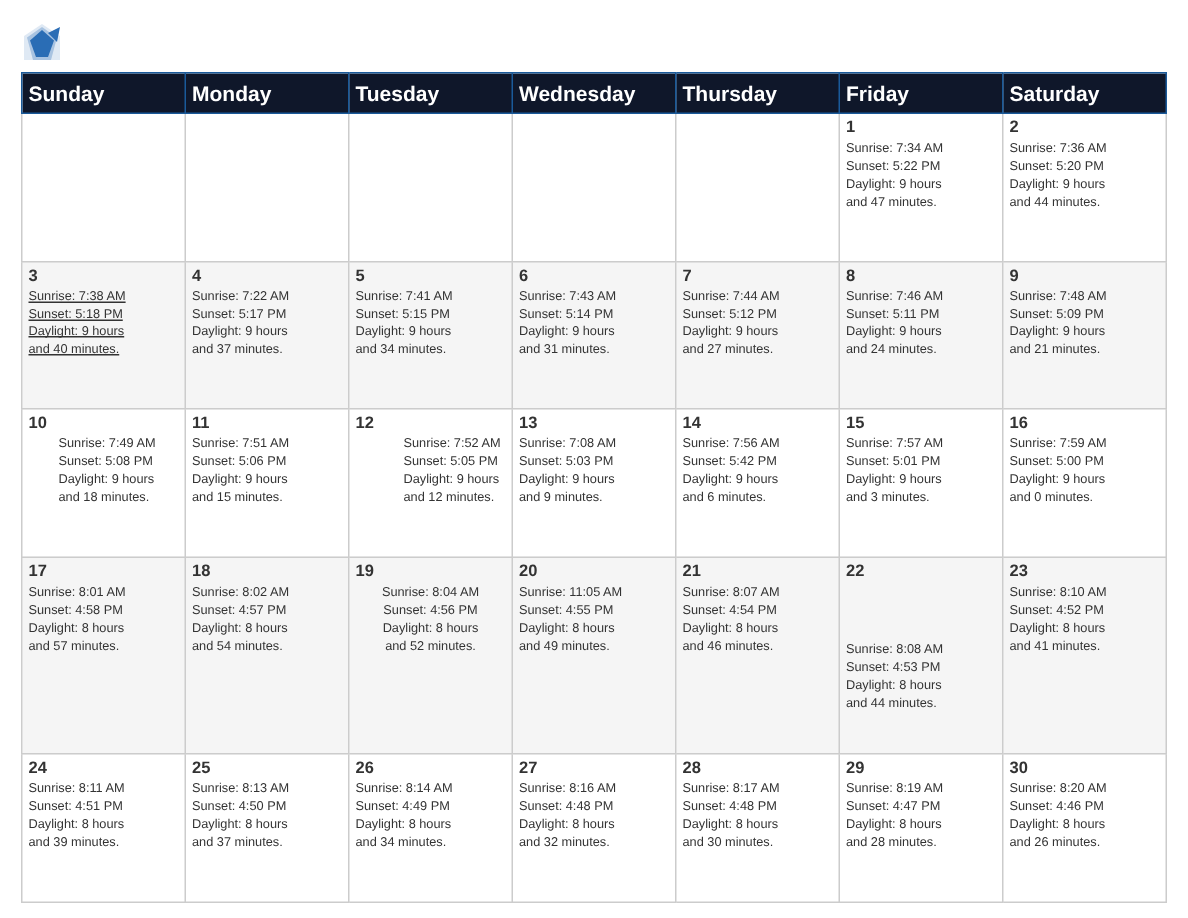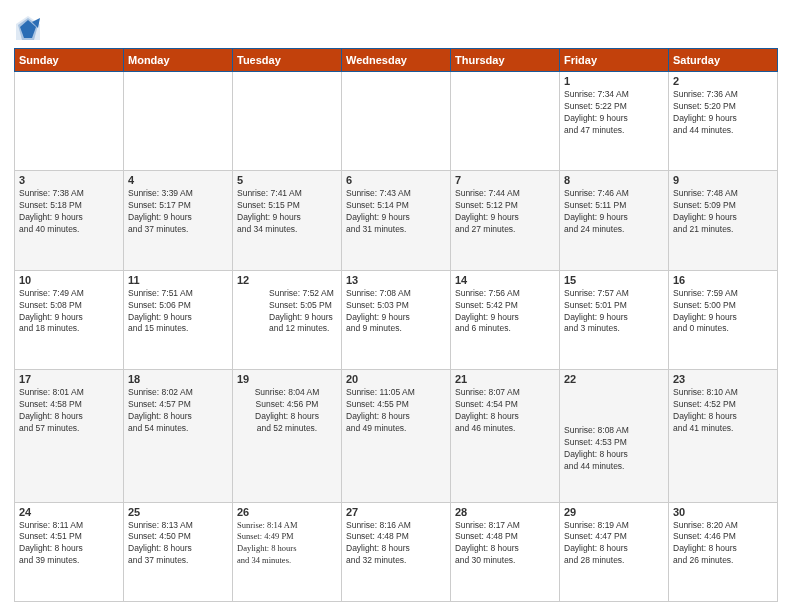--- a/index.html
+++ b/index.html
@@ -61,23 +61,23 @@
       font-size: 14px;
       color: #555;
     }
     .calendar {
       flex: 1;
       border-collapse: collapse;
       width: 100%;
       table-layout: fixed;
     }
     .calendar th {
-      background: #c2410c;
+      background: #0f172a;
       color: #fff;
-      font-size: 11px;
+      font-size: 14px;
       font-weight: bold;
       padding: 5px 4px;
       text-align: left;
       border: 1px solid #1a5a9a;
     }
     .calendar td {
       border: 1px solid #ccc;
       vertical-align: top;
       padding: 3px 4px;
       font-size: 9px;
@@ -158,28 +158,28 @@
             <span class="day-num">2</span>
             <div class="day-info" style="white-space: pre-line;">Sunrise: 7:36 AM
 Sunset: 5:20 PM
 Daylight: 9 hours
 and 44 minutes.</div>
           </td>
         </tr>
         <tr>
           <td>
             <span class="day-num">3</span>
-            <div class="day-info" style="white-space: pre-line;">Sunrise: 7:38 AM
+            <div class="day-info" style="white-space: pre-line; text-decoration: underline;">Sunrise: 7:38 AM
 Sunset: 5:18 PM
 Daylight: 9 hours
 and 40 minutes.</div>
           </td>
           <td>
             <span class="day-num">4</span>
-            <div class="day-info" style="white-space: pre-line;">Sunrise: 3:39 AM
+            <div class="day-info" style="white-space: pre-line;">Sunrise: 7:22 AM
 Sunset: 5:17 PM
 Daylight: 9 hours
 and 37 minutes.</div>
           </td>
           <td>
             <span class="day-num">5</span>
             <div class="day-info" style="white-space: pre-line;">Sunrise: 7:41 AM
 Sunset: 5:15 PM
 Daylight: 9 hours
 and 34 minutes.</div>
@@ -209,21 +209,21 @@
             <span class="day-num">9</span>
             <div class="day-info" style="white-space: pre-line;">Sunrise: 7:48 AM
 Sunset: 5:09 PM
 Daylight: 9 hours
 and 21 minutes.</div>
           </td>
         </tr>
         <tr>
           <td>
             <span class="day-num">10</span>
-            <div class="day-info" style="white-space: pre-line;">Sunrise: 7:49 AM
+            <div class="day-info" style="white-space: pre-line; margin-left: 20px;">Sunrise: 7:49 AM
 Sunset: 5:08 PM
 Daylight: 9 hours
 and 18 minutes.</div>
           </td>
           <td>
             <span class="day-num">11</span>
             <div class="day-info" style="white-space: pre-line;">Sunrise: 7:51 AM
 Sunset: 5:06 PM
 Daylight: 9 hours
 and 15 minutes.</div>
@@ -325,21 +325,21 @@
           </td>
           <td>
             <span class="day-num">25</span>
             <div class="day-info" style="white-space: pre-line;">Sunrise: 8:13 AM
 Sunset: 4:50 PM
 Daylight: 8 hours
 and 37 minutes.</div>
           </td>
           <td>
             <span class="day-num">26</span>
-            <div class="day-info" style="white-space: pre-line; font-family: Liberation Serif, serif;">Sunrise: 8:14 AM
+            <div class="day-info" style="white-space: pre-line;">Sunrise: 8:14 AM
 Sunset: 4:49 PM
 Daylight: 8 hours
 and 34 minutes.</div>
           </td>
           <td>
             <span class="day-num">27</span>
             <div class="day-info" style="white-space: pre-line;">Sunrise: 8:16 AM
 Sunset: 4:48 PM
 Daylight: 8 hours
 and 32 minutes.</div>

